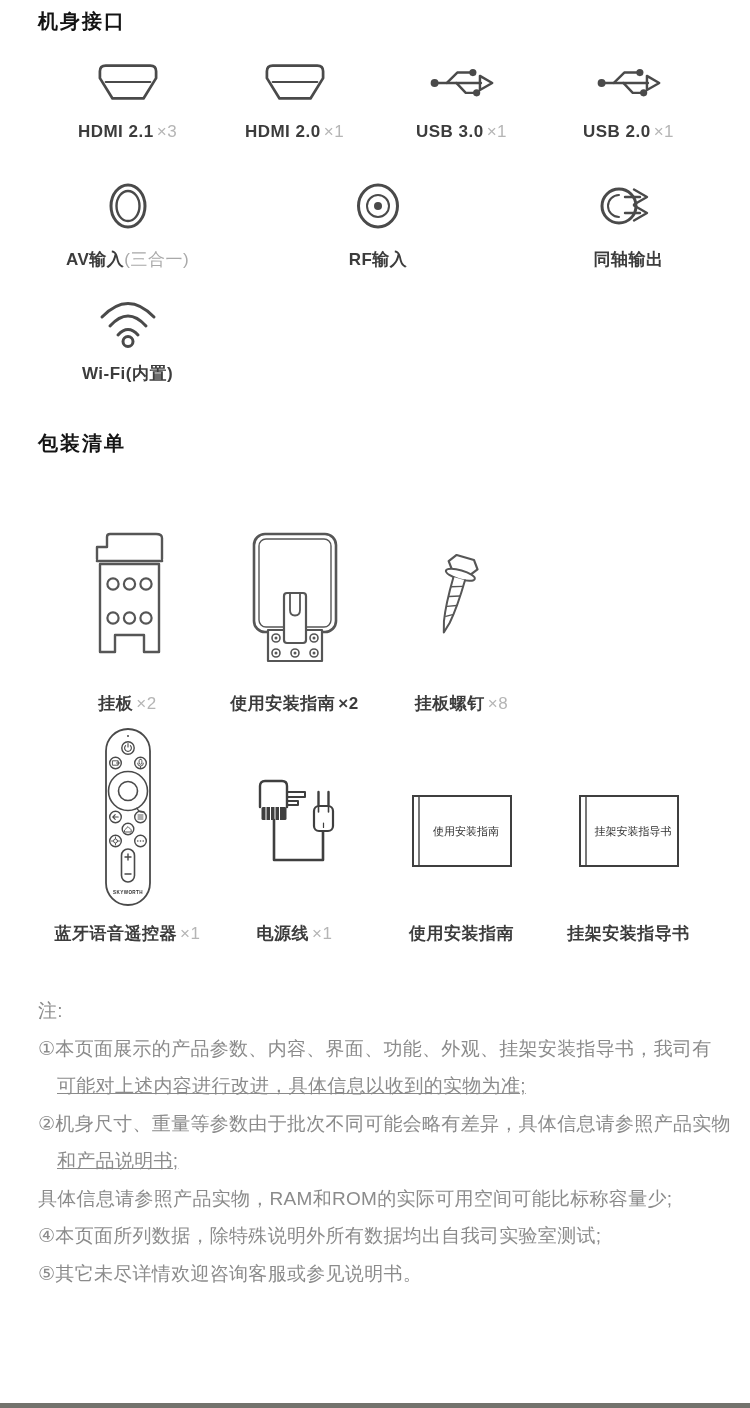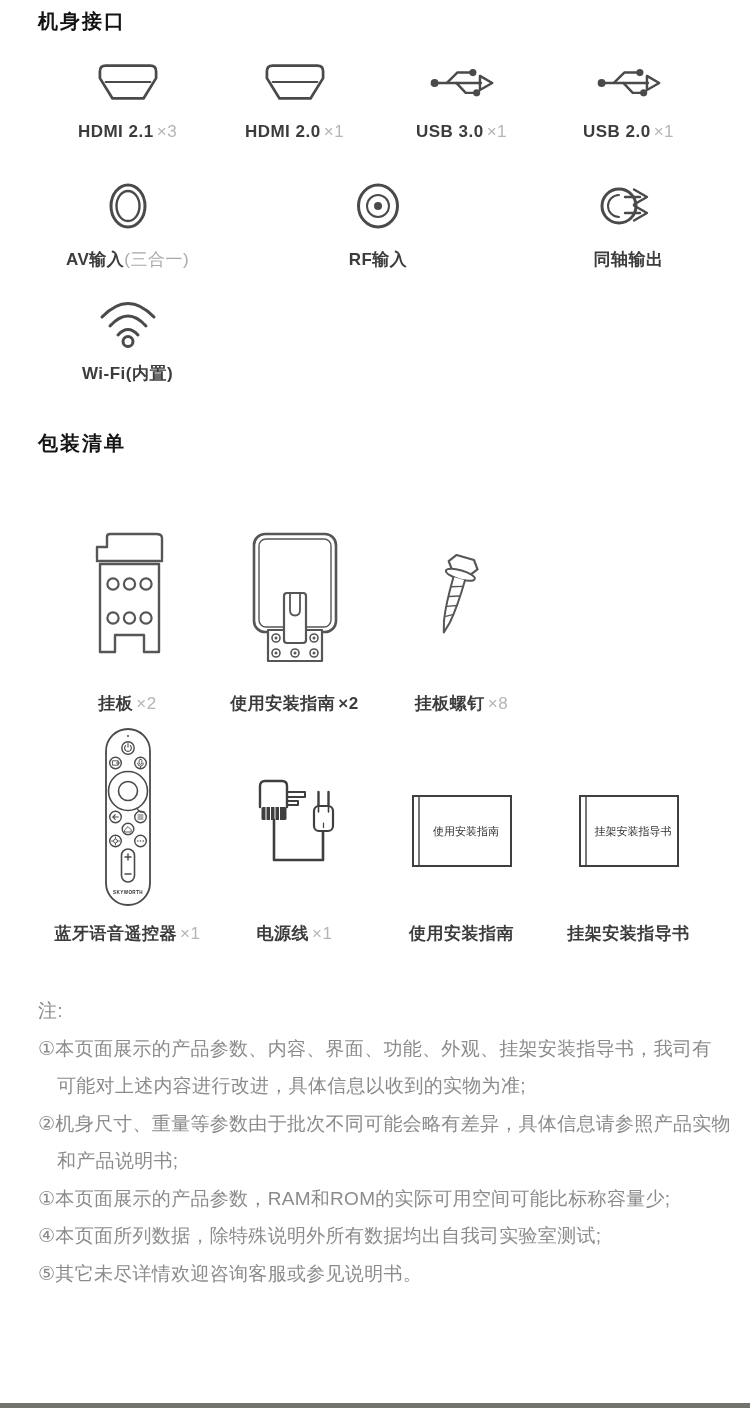--- a/index.html
+++ b/index.html
@@ -21,21 +21,21 @@
     white-space:nowrap;letter-spacing:0.5px;
   }
   .count{color:#b5b5b5;font-weight:normal;margin-left:3px;}
   .count.dark{color:#3c3c3c;font-weight:bold;}
   .paren{color:#a9a9a9;font-weight:normal;}
   .notes{
     position:absolute;left:38px;top:992px;width:690px;
     font-size:19px;color:#8b8b8b;letter-spacing:0.3px;
   }
   .notes .nline{height:37.5px;line-height:37.5px;white-space:nowrap;}
-  .notes .indent{padding-left:19px;}
+  .notes .indent{padding-left:19px;text-decoration:underline;}
   .bottom-bar{
     position:absolute;left:0;bottom:0;width:750px;height:5px;background:#73736d;
   }
   .booktext{font-size:11px;font-weight:normal;}
 </style>
 </head>
 <body>
 
 <div class="sec-title" style="top:8px;">机身接口</div>
 
@@ -293,18 +293,18 @@
     <div class="cap"><span>挂架安装指导书</span></div>
   </div>
 </div>
 
 <div class="notes">
   <div class="nline">注:</div>
   <div class="nline">①本页面展示的产品参数、内容、界面、功能、外观、挂架安装指导书，我司有</div>
   <div class="nline indent">可能对上述内容进行改进，具体信息以收到的实物为准;</div>
   <div class="nline">②机身尺寸、重量等参数由于批次不同可能会略有差异，具体信息请参照产品实物</div>
   <div class="nline indent">和产品说明书;</div>
-  <div class="nline">①本页面展示的产品参数，RAM和ROM的实际可用空间可能比标称容量少;</div>
+  <div class="nline">具体信息请参照产品实物，RAM和ROM的实际可用空间可能比标称容量少;</div>
   <div class="nline">④本页面所列数据，除特殊说明外所有数据均出自我司实验室测试;</div>
   <div class="nline">⑤其它未尽详情欢迎咨询客服或参见说明书。</div>
 </div>
 
 <div class="bottom-bar"></div>
 
 </body></html>

